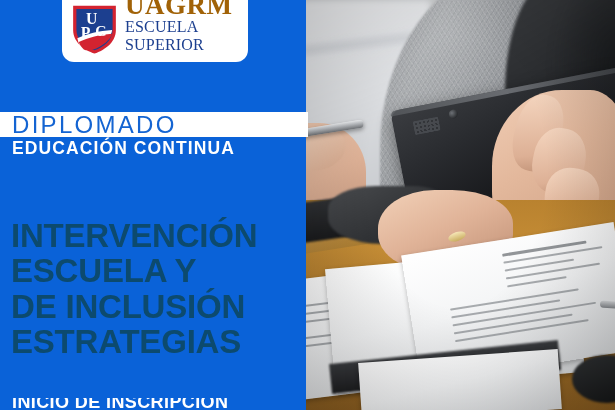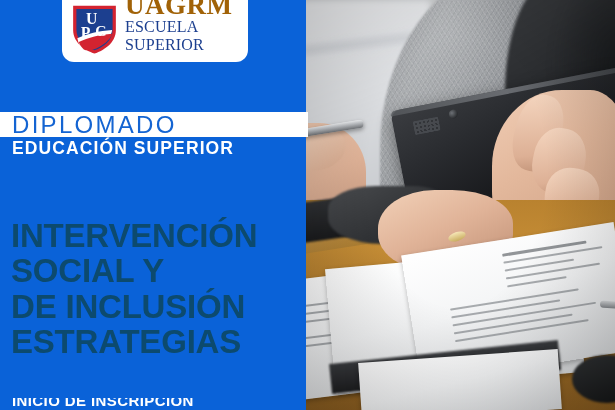--- a/index.html
+++ b/index.html
@@ -222,21 +222,21 @@
     color:#0c4a6e;font-weight:bold;font-size:33px;line-height:1.07;
     letter-spacing:-0.2px;
   }
   .headline div{white-space:nowrap;}
 
   
   .bottomline{
     position:absolute;left:12px;top:398px;width:290px;height:12px;overflow:hidden;
   }
   .bottomline span{
-    display:block;color:#ffffff;font-weight:bold;font-size:15px;
+    display:block;color:#ffffff;font-weight:bold;font-size:18px;
     letter-spacing:.4px;line-height:1;position:relative;top:-5px;white-space:nowrap;
   }
 </style>
 </head>
 <body>
 
 <div id="poster">
 
   <div class="photo">
     <div class="ph-wall"></div>
@@ -322,25 +322,25 @@
       </svg>
     </div>
     <div class="logo-text">
       <div class="logo-main">UAGRM</div>
       <div class="logo-sub">ESCUELA SUPERIOR</div>
     </div>
   </div>
 
   <div class="band"></div>
   <div class="band-text">DIPLOMADO</div>
-  <div class="sub-band">EDUCACIÓN SUPERIOR</div>
+  <div class="sub-band">EDUCACIÓN CONTINUA</div>
 
   <div class="headline">
     <div>INTERVENCIÓN</div>
-    <div>SOCIAL Y</div>
+    <div>ESCUELA Y</div>
     <div>DE INCLUSIÓN</div>
     <div>ESTRATEGIAS</div>
   </div>
 
   <div class="bottomline">
     <span>INICIO DE INSCRIPCIÓN</span>
   </div>
 
 </div>
 

